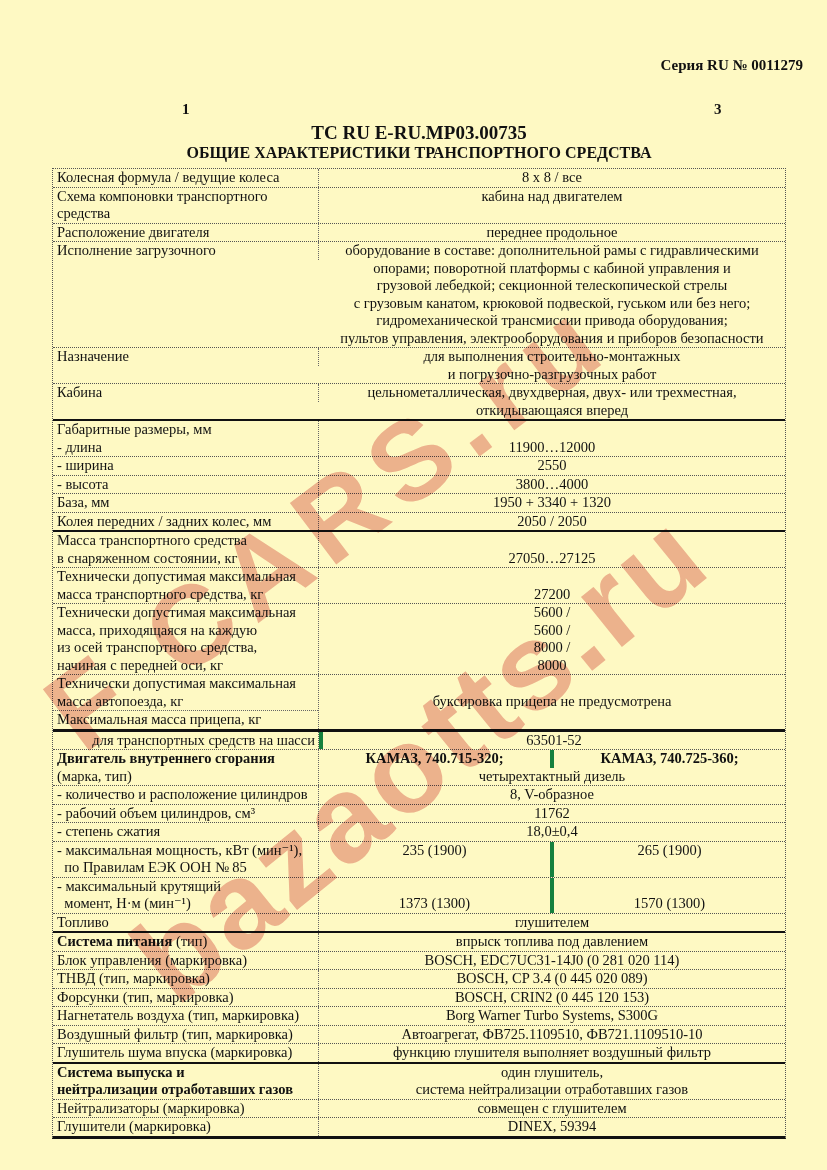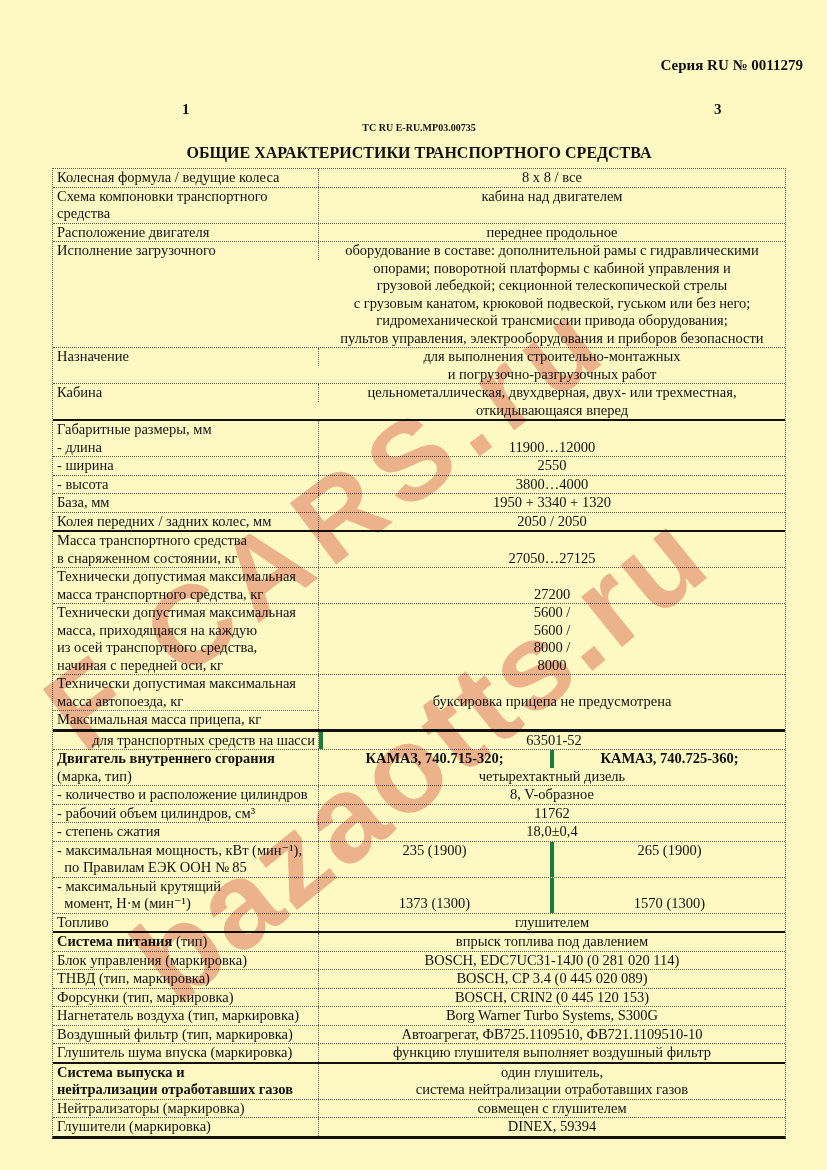--- a/index.html
+++ b/index.html
@@ -4,21 +4,21 @@
 <style>
   html,body{margin:0;padding:0;background:#888;}
   .page{
     position:relative;width:827px;height:1170px;margin:0 auto;background:#fef9c3;
     font-family:"Liberation Serif","DejaVu Serif",serif;color:#111;overflow:hidden;
   }
   .series{position:absolute;top:57px;left:0;right:24px;text-align:right;font-weight:bold;font-size:15px;}
   .pnum{position:absolute;top:101px;font-weight:bold;font-size:15px;}
   .p1{left:182px;}
   .p3{left:714px;}
-  .docnum{position:absolute;top:122px;left:52px;width:734px;text-align:center;font-weight:bold;font-size:10px;}
+  .docnum{position:absolute;top:122px;left:52px;width:734px;text-align:center;font-weight:bold;font-size:19px;}
   .doctitle{position:absolute;top:144px;left:52px;width:734px;text-align:center;font-weight:bold;font-size:16px;}
   .spec-table{
     position:absolute;left:52px;top:168px;width:734px;
     border:1px dotted #555;border-bottom:3px solid #111;
     font-size:14.5px;background:transparent;box-sizing:border-box;
   }
   .row{display:flex;align-items:flex-start;}
   .bb-dot{border-bottom:1px dotted #555;}
   .bb-sol{border-bottom:2px solid #111;}
   .bb-thk{border-bottom:3px solid #111;}

